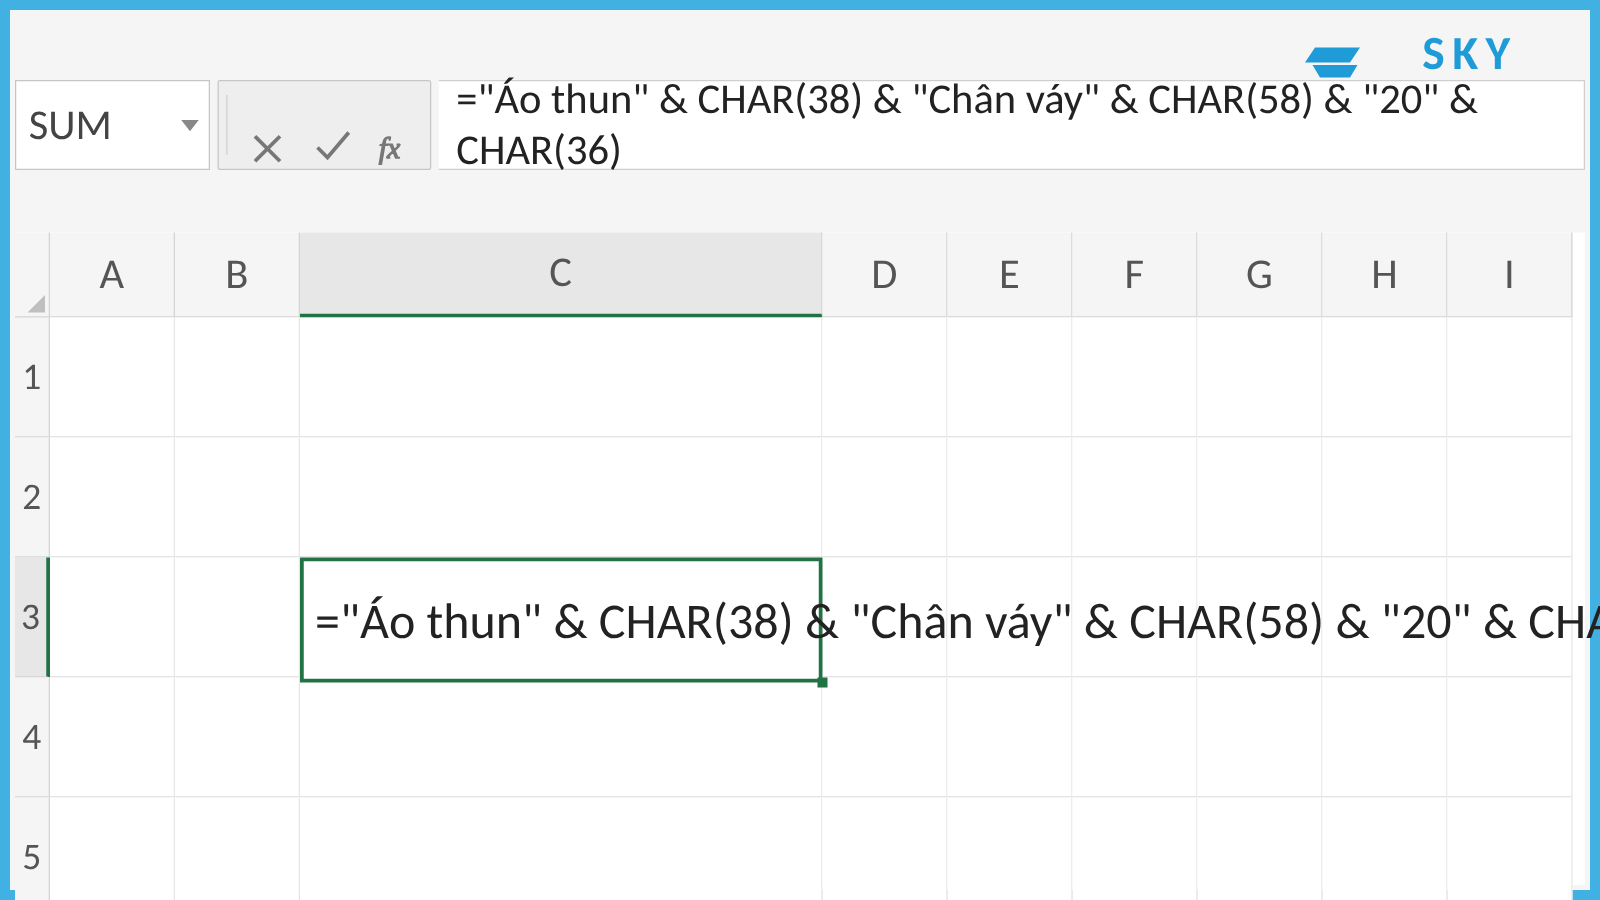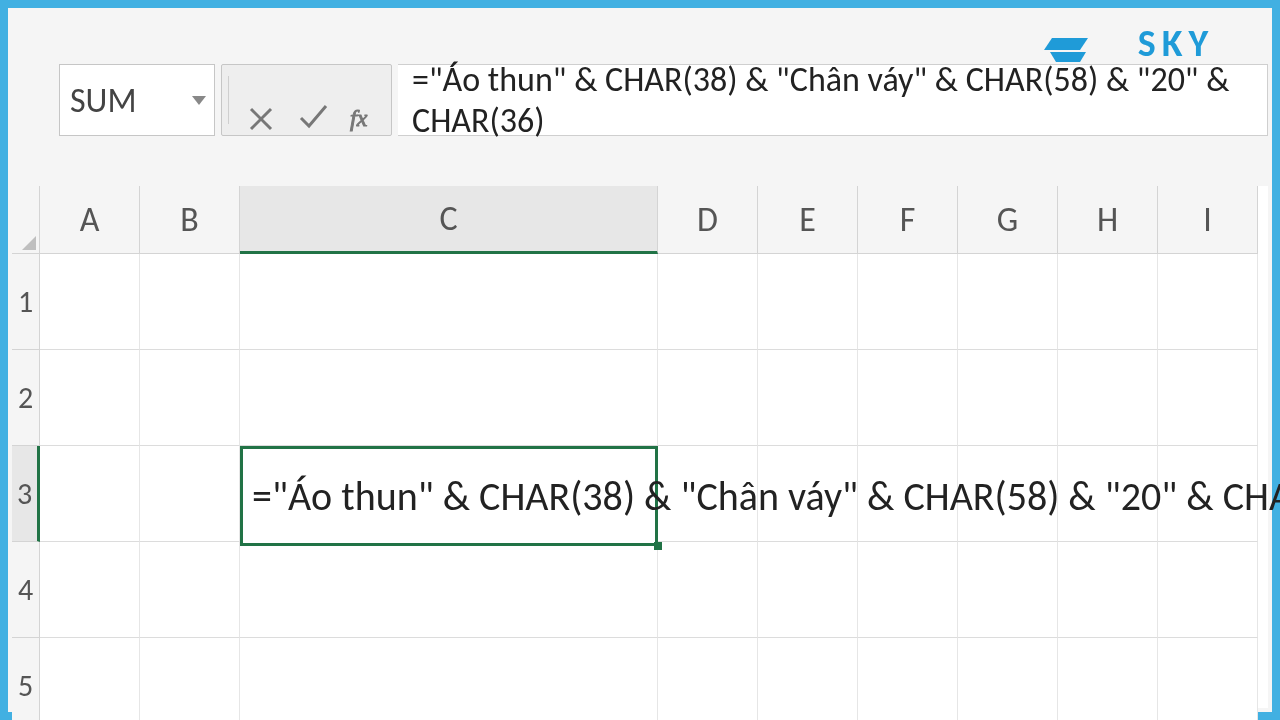--- a/index.html
+++ b/index.html
@@ -7,21 +7,21 @@
   .frame { width: 1280px; height: 720px; border: 8px solid #41b0e2; background: #6d28d9; position: relative; }
   .app { position: absolute; top: 0; left: 0; right: 0; bottom: 0; background: #f5f5f5; }
   .logo { position: absolute; top: 16px; right: 26px; display: flex; align-items: center; gap: 12px; }
   .logo-mark { width: 52px; height: 52px; }
   .logo-text { display: flex; flex-direction: column; align-items: center; }
   .logo-sky { color: #1f9bd8; font-weight: 700; font-size: 38px; letter-spacing: 6px; line-height: 1; }
   .logo-divider { width: 140px; height: 2px; background: #1f9bd8; margin: 4px 0; }
   .logo-sub { color: #1f9bd8; font-size: 20px; letter-spacing: 2px; line-height: 1; }
 
   .formula-bar-row { position: absolute; top: 54px; left: 4px; right: 4px; height: 76px; display: flex; align-items: center; gap: 6px; }
-  .namebox { width: 156px; height: 72px; background: #fff; border: 1px solid #c6c6c6; display: flex; align-items: center; padding: 0 10px; font-size: 34px; color: #444; position: relative; margin-left: 47px; }
+  .namebox { width: 156px; height: 72px; background: #fff; border: 1px solid #c6c6c6; display: flex; align-items: center; padding: 0 10px; font-size: 34px; color: #444; position: relative; }
   .namebox .dd { position: absolute; right: 6px; top: 50%; transform: translateY(-50%); width: 18px; height: 18px; }
   .fx-group { display: flex; align-items: center; height: 72px; border: 1px solid #c6c6c6; background: #eee; border-radius: 2px; }
   .fx-divider { width: 1px; height: 48px; background: #cfcfcf; margin: 0 6px; }
   .fx-btn { width: 52px; height: 68px; display: flex; align-items: flex-end; justify-content: center; color: #777; cursor: pointer; }
   .fx-btn svg { stroke: #777; }
   .formula-input { flex: 1; height: 72px; background: #fff; border: 1px solid #cfcfcf; border-left: none; display: flex; align-items: center; padding: 0 14px; font-size: 34px; color: #222; }
 
   .grid-area { position: absolute; top: 178px; left: 4px; right: 4px; bottom: 4px; background: #fff; }
   .col-headers { display: flex; height: 68px; }
   .corner { width: 28px; height: 68px; background: #f5f5f5; border-right: 1px solid #d4d4d4; border-bottom: 1px solid #d4d4d4; position: relative; }

